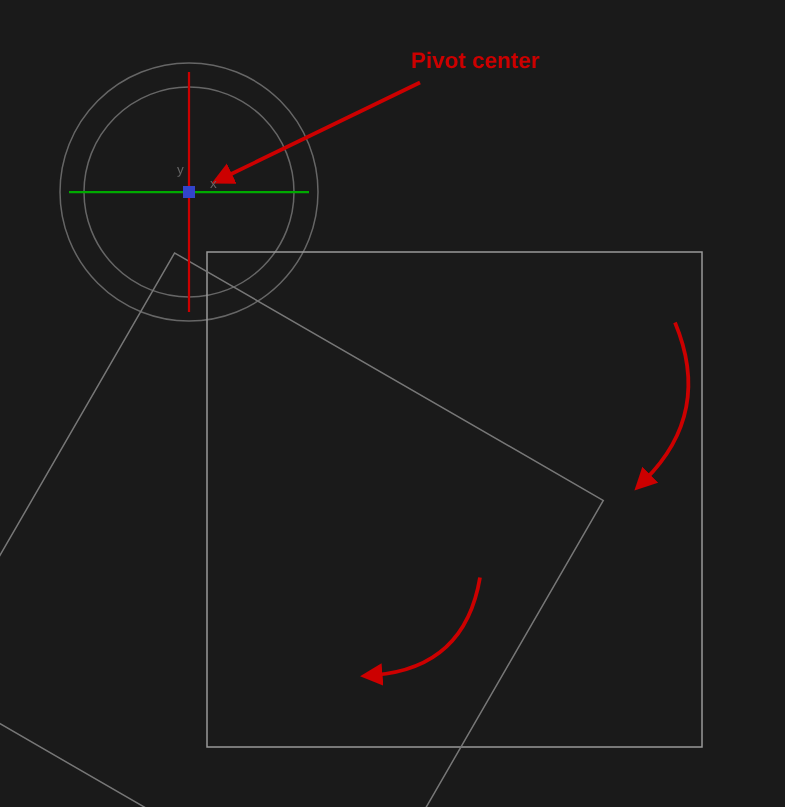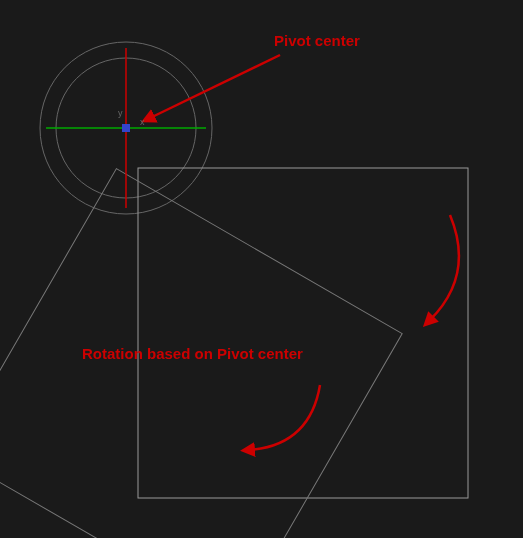--- a/index.html
+++ b/index.html
@@ -69,18 +69,17 @@
 
   <line x1="280" y1="55" x2="150" y2="118" stroke="#cc0000" stroke-width="2.5" marker-end="url(#arrowhead-red)"></line>
 
   <path d="M 450 215 Q 475 275 430 320" fill="none" stroke="#cc0000" stroke-width="2.5" marker-end="url(#arrowhead-red)"></path>
 
   <path d="M 320 385 Q 310 445 250 450" fill="none" stroke="#cc0000" stroke-width="2.5" marker-end="url(#arrowhead-red)"></path>
 </svg>
 
 <div class="label" style="left:274px; top:32px;">Pivot center</div>
 
-<div class="label" style="left:82px; top:345px;">Rotation based on Pivot center</div>
 
 <div class="axis-label-x" style="left:140px; top:117px;">x</div>
 <div class="axis-label-y" style="left:118px; top:108px;">y</div>
 
 </div>
 
 </body></html>

